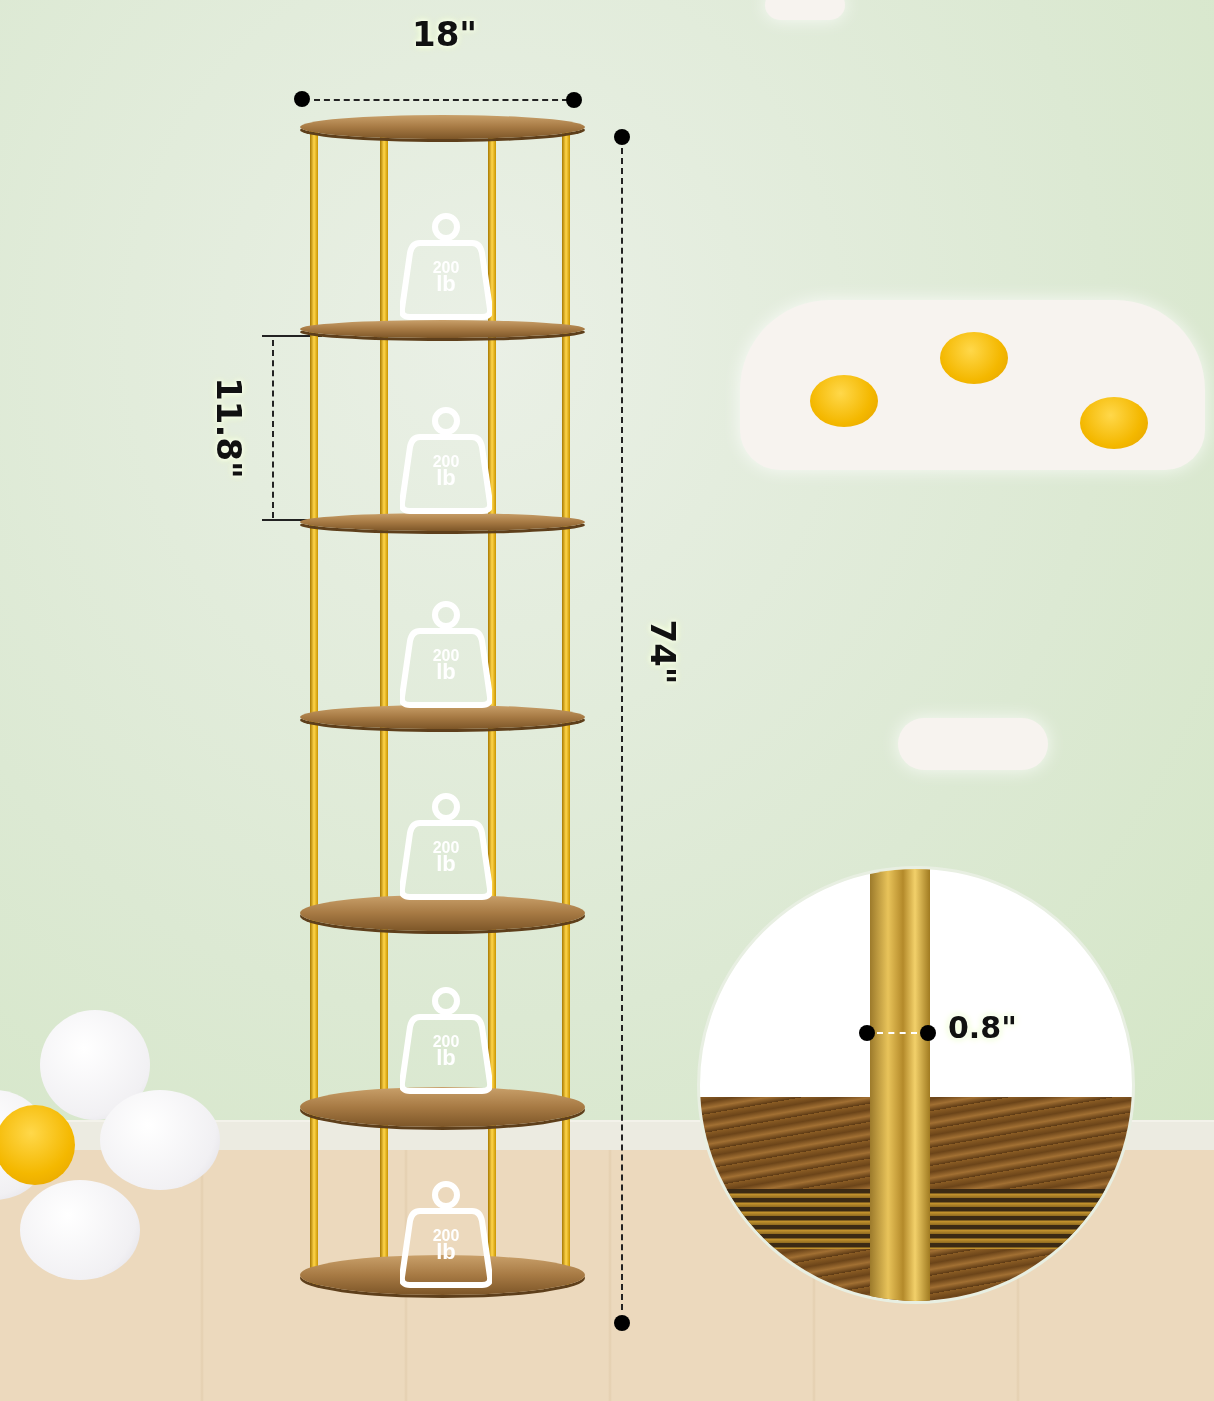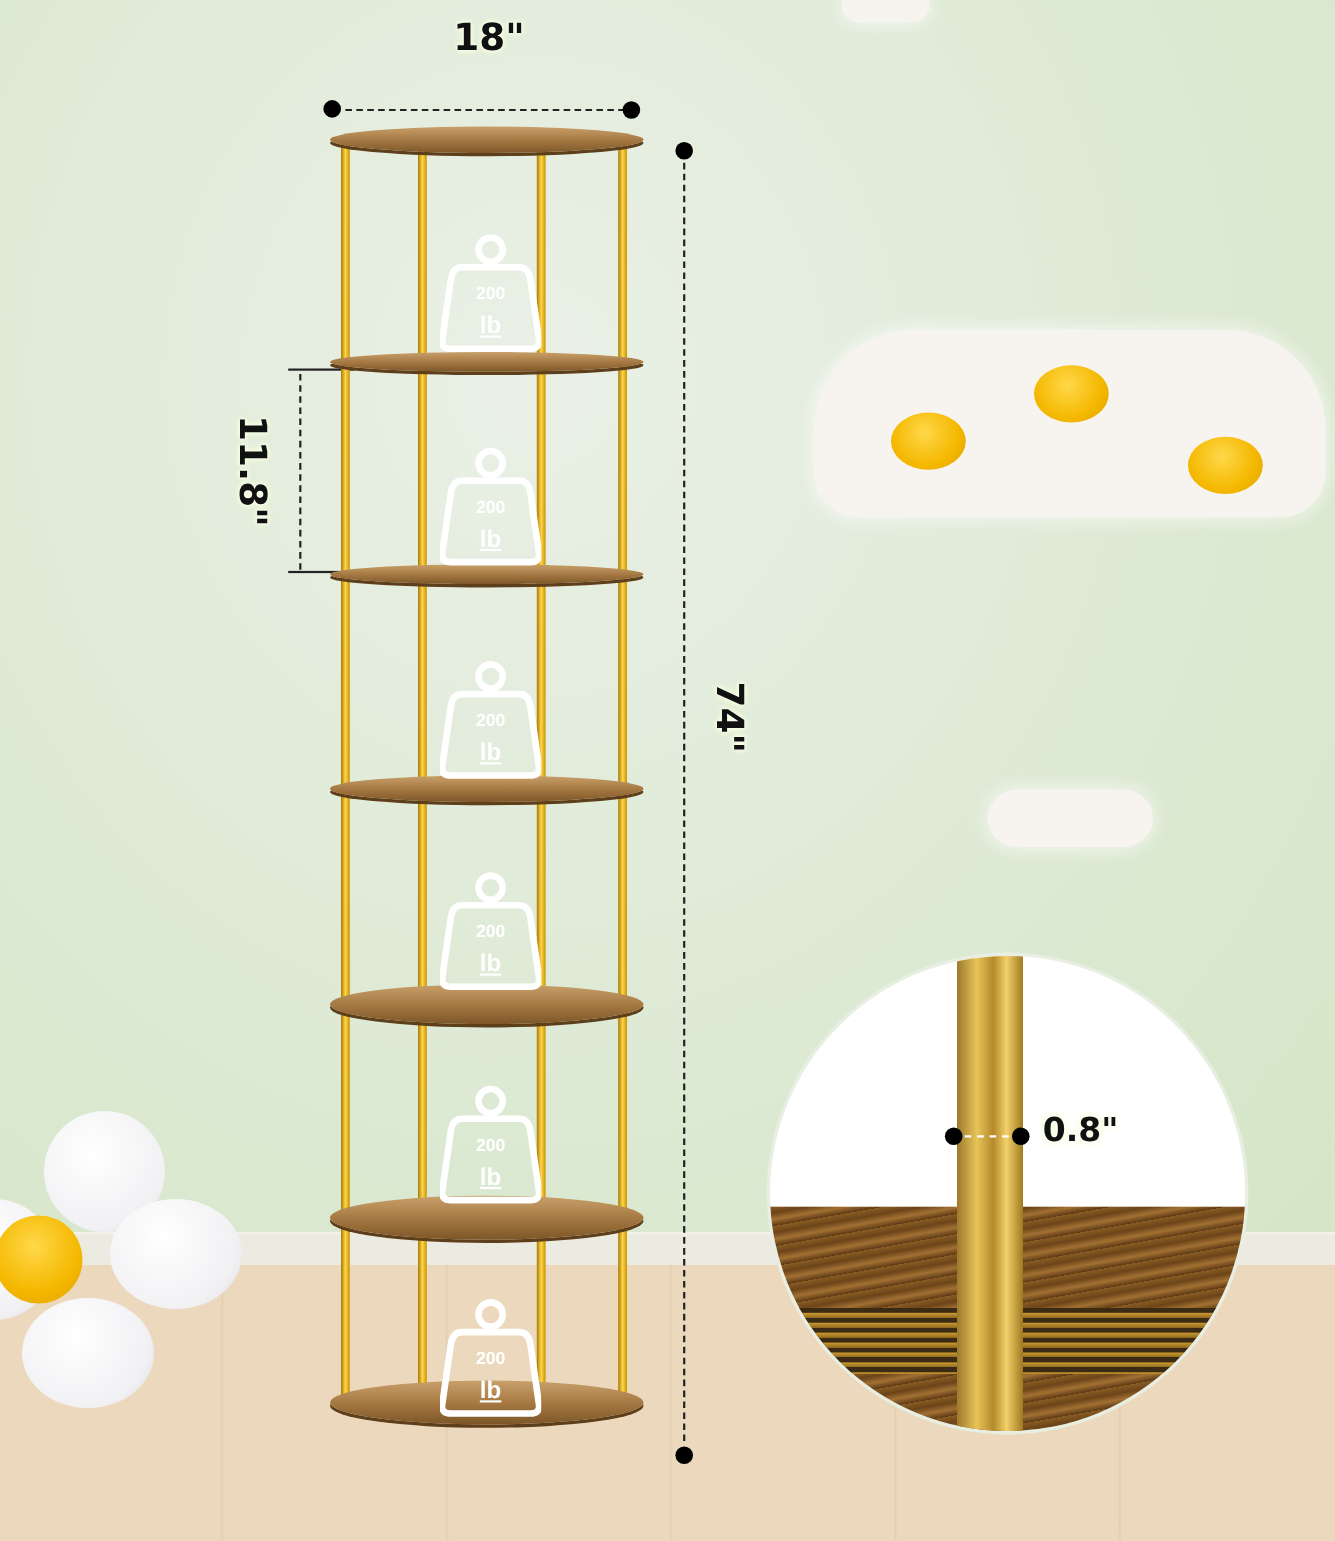--- a/index.html
+++ b/index.html
@@ -20,21 +20,21 @@
   .dash-v{position:absolute;width:0;border-left:2px dashed #222;}
   .tower{position:absolute;left:300px;top:115px;width:285px;height:1180px;}
   .shelf{position:absolute;left:0;width:285px;height:24px;border-radius:50%/50%;
     background:linear-gradient(180deg,#c9a06a 0%,#a77a44 50%,#7d5628 100%);
     box-shadow:0 3px 0 #5e3f1b;}
   .pole{position:absolute;width:8px;background:linear-gradient(90deg,#a87900,#ffd54a,#c99400);}
   .weight{position:absolute;width:92px;height:108px;}
   .weight svg{position:absolute;left:0;top:0;}
   .weight .t1,.weight .t2{position:absolute;width:92px;text-align:center;color:#fff;font-weight:bold;font-family:"Liberation Sans",sans-serif;}
   .weight .t1{top:46px;font-size:16px;}
-  .weight .t2{top:70px;font-size:22px;text-decoration:underline;}
+  .weight .t2{top:58px;font-size:22px;}
   .zoom-circle{position:absolute;left:697px;top:866px;width:432px;height:432px;border-radius:50%;overflow:hidden;background:#fff;border:3px solid #e8efe2;}
   .zoom-wood{position:absolute;left:0;top:228px;width:432px;height:230px;
     background:repeating-linear-gradient(170deg,#8a5c24 0,#6b4419 6px,#a27033 12px,#5d3a14 18px);}
   .zoom-edge{position:absolute;left:0;top:320px;width:432px;height:60px;
     background:repeating-linear-gradient(180deg,#3b2a14 0,#3b2a14 4px,#c7962e 5px,#8f6a20 9px);}
   .zoom-pole{position:absolute;left:170px;top:0;width:60px;height:432px;
     background:linear-gradient(90deg,#9c7a2b,#e8c35a 30%,#b48a2a 55%,#f2d06a 75%,#a07a20);}
   .flower{position:absolute;border-radius:50%;background:radial-gradient(circle at 40% 35%,#ffffff 0%,#f1f0f3 70%,#d9d7de 100%);}
 </style>
 </head>

